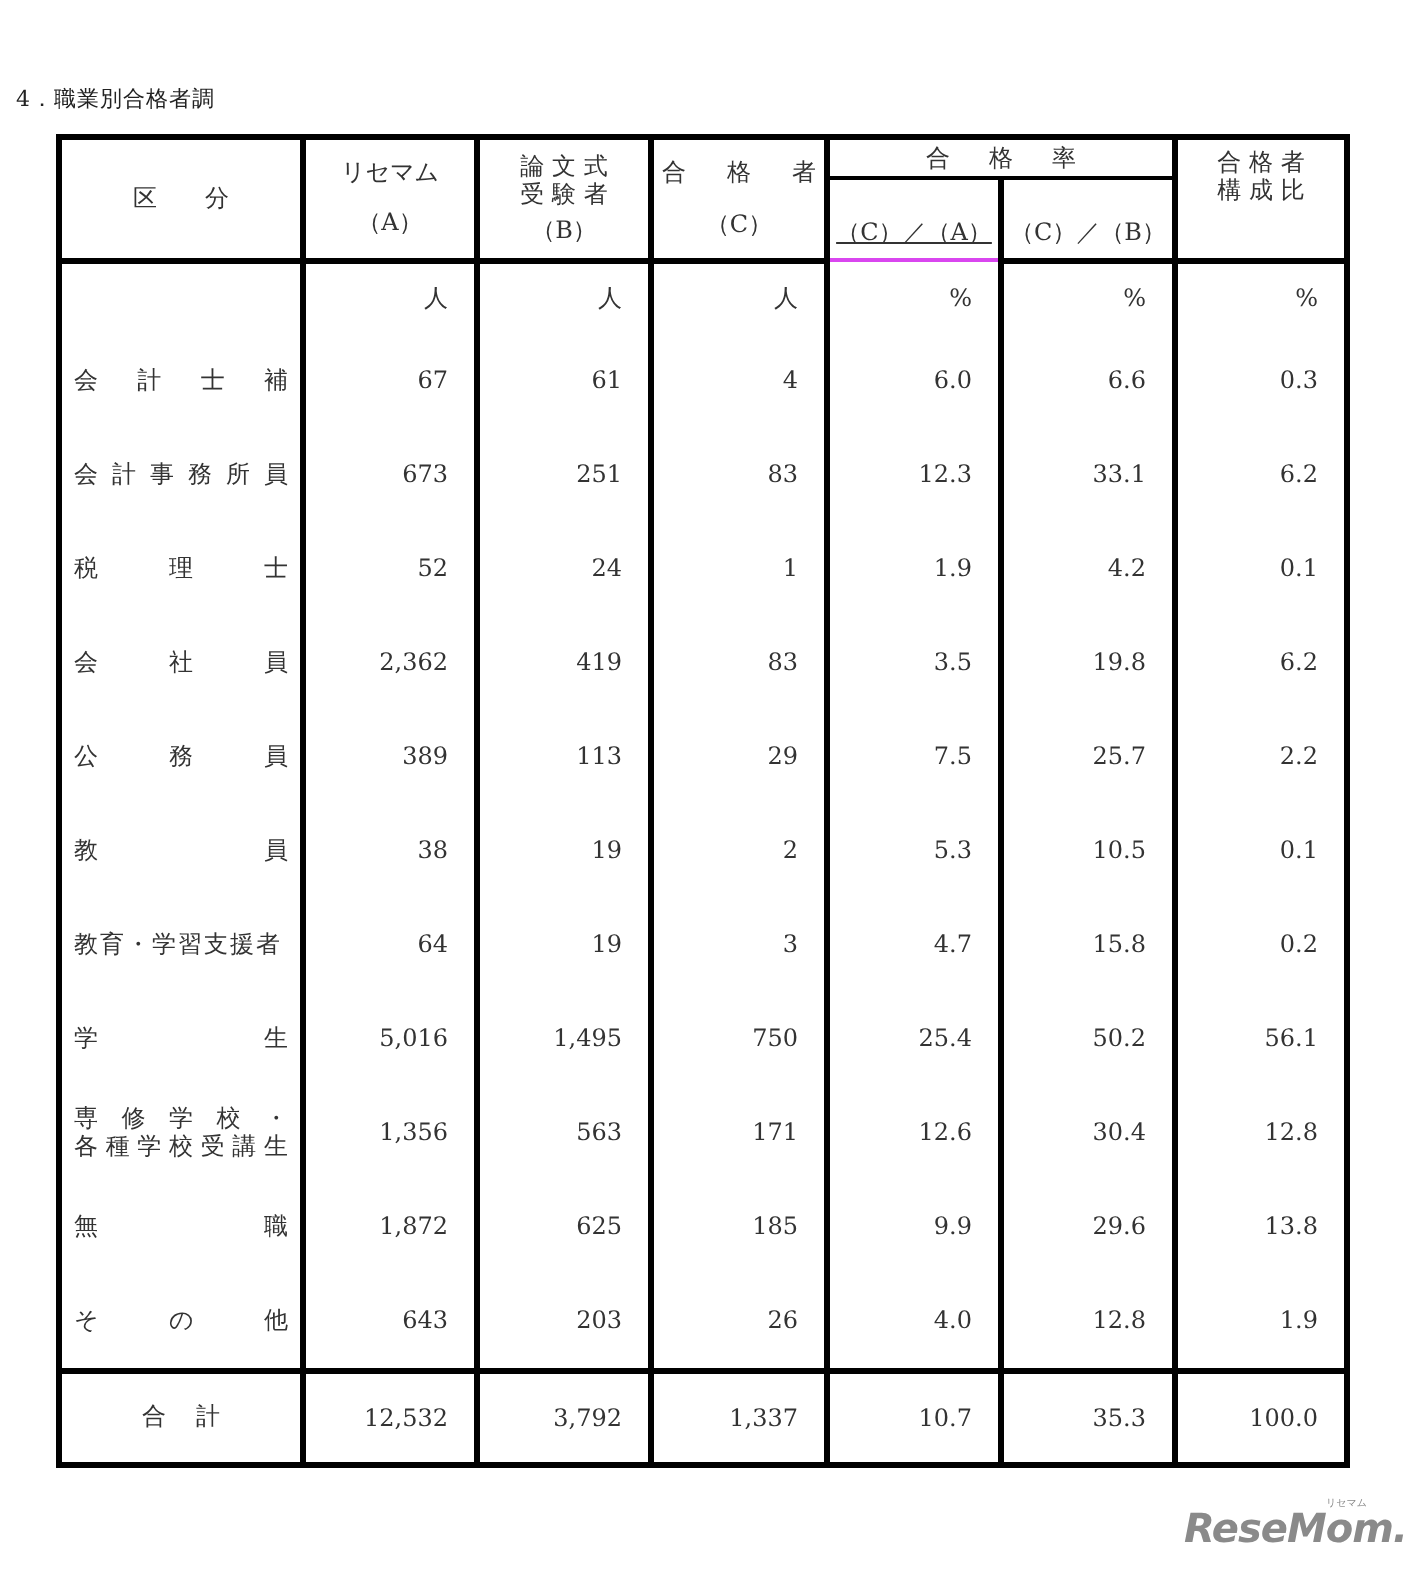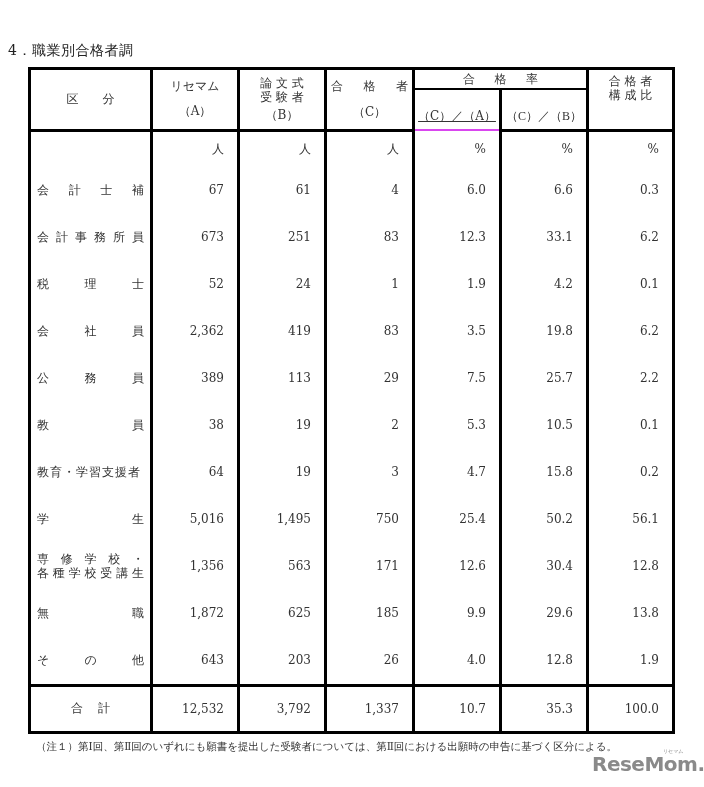--- a/index.html
+++ b/index.html
@@ -3,21 +3,21 @@
   <meta charset="utf-8">
   <style>
     html, body { margin: 0; padding: 0; background: #ffffff; }
     body {
       width: 704px; height: 787px; position: relative; overflow: hidden;
       font-family: "DejaVu Serif", "Liberation Serif", serif;
       color: #222;
     }
     .title {
       position: absolute; left: 8px; top: 42px;
-      font-size: 14px; letter-spacing: 0.5px;
+      font-size: 11px; letter-spacing: 0.5px;
     }
     table.main {
       position: absolute; left: 28px; top: 67px;
       border-collapse: collapse;
       border: 3px solid #000;
       table-layout: fixed;
     }
     table.main td {
       border-left: 3px solid #000;
       border-right: 3px solid #000;
@@ -37,21 +37,21 @@
     .total-row td { height: 44px; vertical-align: middle; border-top: 3px solid #000; }
     .hdr-label { line-height: 15px; }
     .multi { display: block; line-height: 14px; }
     .notes {
       position: absolute; left: 36px; top: 738px;
       font-size: 10.5px; line-height: 16px; color: #333;
     }
     .logo {
       position: absolute; left: 592px; top: 752px;
       font-family: "DejaVu Sans", "Liberation Sans", sans-serif;
-      font-weight: bold; font-size: 20px; color: #8a8a8a; letter-spacing: -0.5px;
+      font-weight: bold; font-size: 20px; color: #8a8a8a; letter-spacing: -0.5px; font-style: italic;
     }
     .logo-kana {
       position: absolute; left: 663px; top: 748px;
       font-family: "DejaVu Sans", sans-serif; font-size: 5px; color: #8a8a8a;
     }
   </style>
 </head>
 <body>
 
 <div class="title">4．職業別合格者調</div>
@@ -112,21 +112,21 @@
       </div>
       <div class="spread multi">
         <span>構</span>
         <span>成</span>
         <span>比</span>
       </div>
     </td>
   </tr>
   <tr class="hdr">
     <td style="height:35px;vertical-align:bottom;padding-bottom:4px;border-bottom:2px solid #d946ef;text-decoration:underline;">（C）／（A）</td>
-    <td style="vertical-align:bottom;padding-bottom:4px;border-bottom:3px solid #000;font-family:Liberation Serif, serif;">（C）／（B）</td>
+    <td style="vertical-align:bottom;padding-bottom:4px;border-bottom:3px solid #000;">（C）／（B）</td>
   </tr>
 
   <tr class="unit-row">
     <td></td>
     <td class="num">人</td>
     <td class="num">人</td>
     <td class="num">人</td>
     <td class="num">%</td>
     <td class="num">%</td>
     <td class="num">%</td>
@@ -327,17 +327,16 @@
     <td class="num">3,792</td>
     <td class="num">1,337</td>
     <td class="num">10.7</td>
     <td class="num">35.3</td>
     <td class="num">100.0</td>
   </tr>
 </tbody>
   </table>
 
 <div class="notes">
-  <div>（注１）第Ⅰ回、第Ⅱ回のいずれにも願書を提出した受験者については、第Ⅱ回における出願時の申告に基づく区分による。</div>
 </div>
 
 <div class="logo-kana">リセマム</div>
 <div class="logo">ReseMom.</div>
 
 </body></html>

